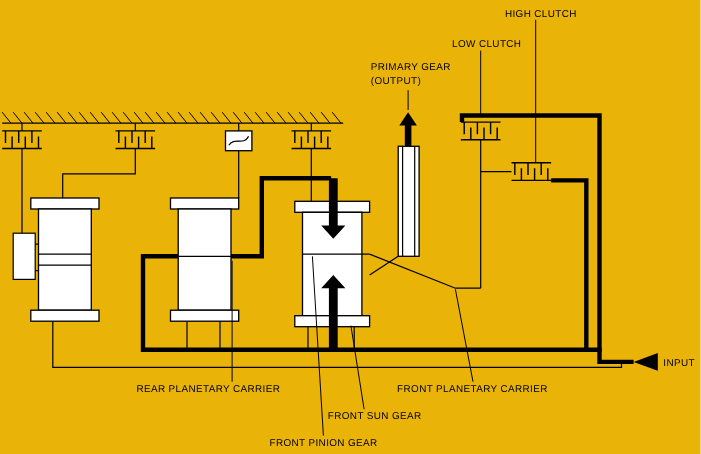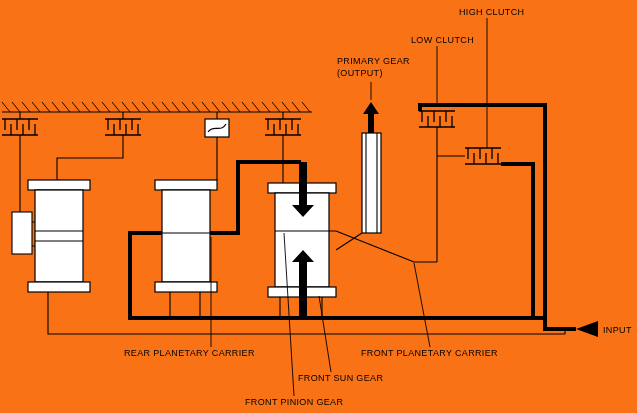--- a/index.html
+++ b/index.html
@@ -1,19 +1,19 @@
 <!DOCTYPE html>
 <html><head>
 <meta charset="utf-8">
 <style>
   html,body{margin:0;padding:0;background:#ffffff;}
   #stage{
     position:relative;
     width:637px;height:413px;
-    background:#f97316;
+    background:#eab308;
     font-family:"Liberation Sans", sans-serif;
     overflow:hidden;
   }
   svg{display:block;}
   .lbl{
     font-family:"Liberation Sans", sans-serif;
     font-size:9px;
     letter-spacing:.35px;
     fill:#000000;
   }

